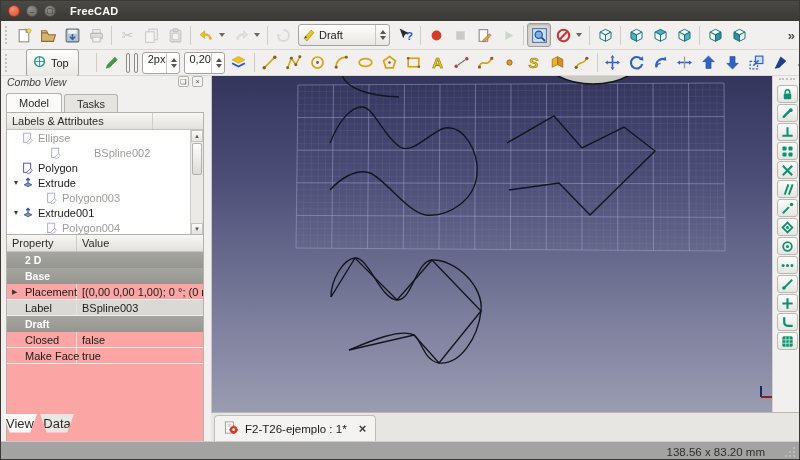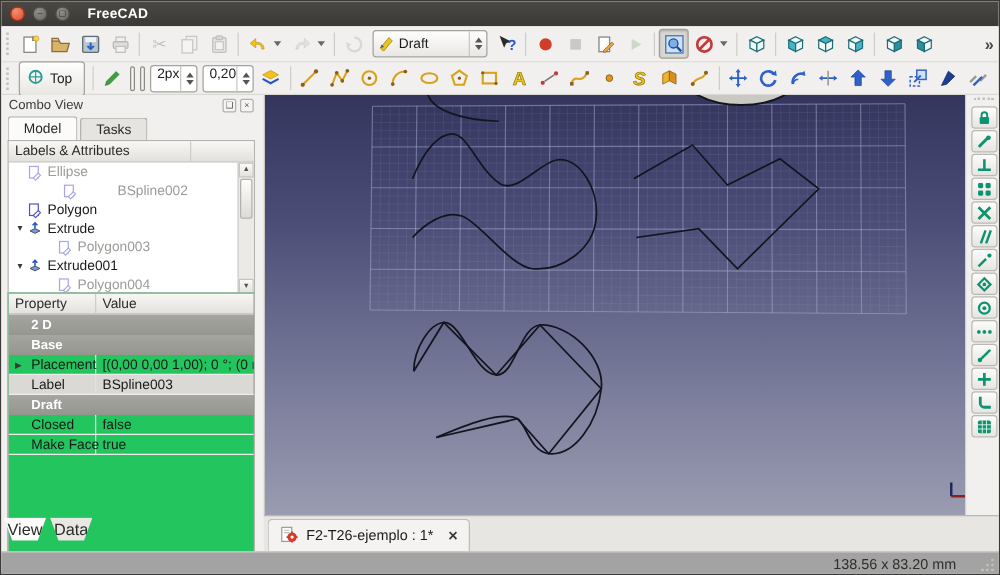--- a/index.html
+++ b/index.html
@@ -35,25 +35,25 @@
     padding:0 3px;gap:3px;margin:0 3px;font-size:11px;color:#1c1c1c;}
   .combo-spin{margin-left:auto;display:flex;flex-direction:column;gap:2px;border-left:1px solid #c9c7c2;padding-left:4px;height:100%;justify-content:center;}
   .spin-up{width:0;height:0;border-left:3px solid transparent;border-right:3px solid transparent;border-bottom:4px solid #555;}
   .spin-dn{width:0;height:0;border-left:3px solid transparent;border-right:3px solid transparent;border-top:4px solid #555;}
   .tb-spin{height:22px;border:1px solid #a5a39e;border-radius:3px;background:#fff;
     display:flex;align-items:flex-start;padding:0 2px 0 5px;margin:0 2px;font-size:11px;color:#1c1c1c;}
   .tb-swatch{width:14px;height:20px;border:1px solid #8d8b86;border-radius:2px;margin:0 2px;padding:1px;background:#f5f4f2;}
   .tb-swatch>div{width:100%;height:100%;}
   .tb-label-btn{height:28px;border:1px solid #a5a39e;border-radius:3px;
     background:linear-gradient(#fefefd,#e9e7e3);display:flex;align-items:center;gap:4px;
-    padding:0 9px 0 5px;margin:0 3px;font-size:11px;color:#1c1c1c;}
+    padding:0 9px 0 5px;margin:0 14px;font-size:11px;color:#1c1c1c;}
   
   .leftdock{position:absolute;left:0;top:75px;width:210px;height:365px;background:#f1f0ee;}
-  .cv-title{position:absolute;left:0;top:0;width:100%;height:16px;display:flex;align-items:center;
-    font-size:10.5px;color:#3a3a38;padding-left:6px;}
+  .cv-title{position:absolute;left:0;top:0;width:100%;height:16px;display:flex;
+    font-size:10.5px;color:#3a3a38;padding-left:6px;font-style:italic;}
   .cv-winbtn{width:11px;height:11px;border:1px solid #b3b1ac;background:#f5f4f2;border-radius:2px;
     display:flex;align-items:center;justify-content:center;font-size:7px;color:#4a4946;margin-left:3px;}
   .cv-winbtn:first-of-type{margin-left:auto;}
   .cv-winbtn:last-of-type{margin-right:8px;}
   .cv-tabs{position:absolute;left:5px;top:17px;height:19px;display:flex;align-items:flex-end;}
   .cv-tab{height:18px;padding:0 12px;font-size:11px;color:#2a2a28;display:flex;align-items:center;
     background:#e6e4e0;border:1px solid #b5b2ad;border-bottom:none;border-radius:3px 3px 0 0;margin-right:2px;}
   .cv-tab.active{background:#fbfbfa;height:19px;margin-top:32px;}
   .treebox{position:absolute;left:5px;top:36px;width:198px;height:123px;background:#fff;
     border:1px solid #b5b2ad;overflow:hidden;}
@@ -64,21 +64,21 @@
   .tree-row.dim{color:#9b9b98;}
   .tree-row.dim svg{opacity:.5;}
   .tree-exp{width:10px;font-size:8px;color:#3a3a38;text-align:center;flex:0 0 10px;}
   .tree-ico{width:14px;height:14px;flex:0 0 14px;margin-right:3px;}
   .vscroll{position:absolute;right:0;top:17px;width:13px;height:105px;background:#eceae7;border-left:1px solid #cfcdc8;}
   .vs-arrow{height:12px;display:flex;align-items:center;justify-content:center;font-size:6px;color:#555;
     background:linear-gradient(#fbfbfa,#e4e2de);border:1px solid #c6c4bf;}
   .vs-thumb{position:absolute;left:1px;top:13px;width:10px;height:32px;background:linear-gradient(#fdfdfc,#dddbd6);
     border:1px solid #b3b1ac;border-radius:2px;}
   .vs-down{position:absolute;bottom:0;left:0;width:100%;}
-  .propbox{position:absolute;left:5px;top:158px;width:198px;height:217px;background:#22c55e;
+  .propbox{position:absolute;left:5px;top:158px;width:198px;height:217px;background:#fca5a5;
     border:1px solid #b5b2ad;overflow:hidden;}
   .prop-header{height:17px;display:flex;background:linear-gradient(#f8f7f5,#e3e1dd);
     border-bottom:1px solid #c6c4bf;font-size:11px;color:#2a2a28;}
   .prop-header span{display:flex;align-items:center;padding-left:5px;}
   .prop-header .ph1{width:70px;border-right:1px solid #cfcdc8;}
   .prop-group{height:16px;background:linear-gradient(#a5a5a1,#96968f);color:#fff;font-weight:bold;
     font-size:10.5px;display:flex;align-items:center;padding-left:18px;}
   .prop-row{height:16px;display:flex;font-size:11px;color:#1a1a1a;border-bottom:1px solid #f0eeea;}
   .prop-row.sel{background:#dbd9d5;}
   .prop-row .pcell{width:70px;display:flex;align-items:center;padding-left:18px;position:relative;

